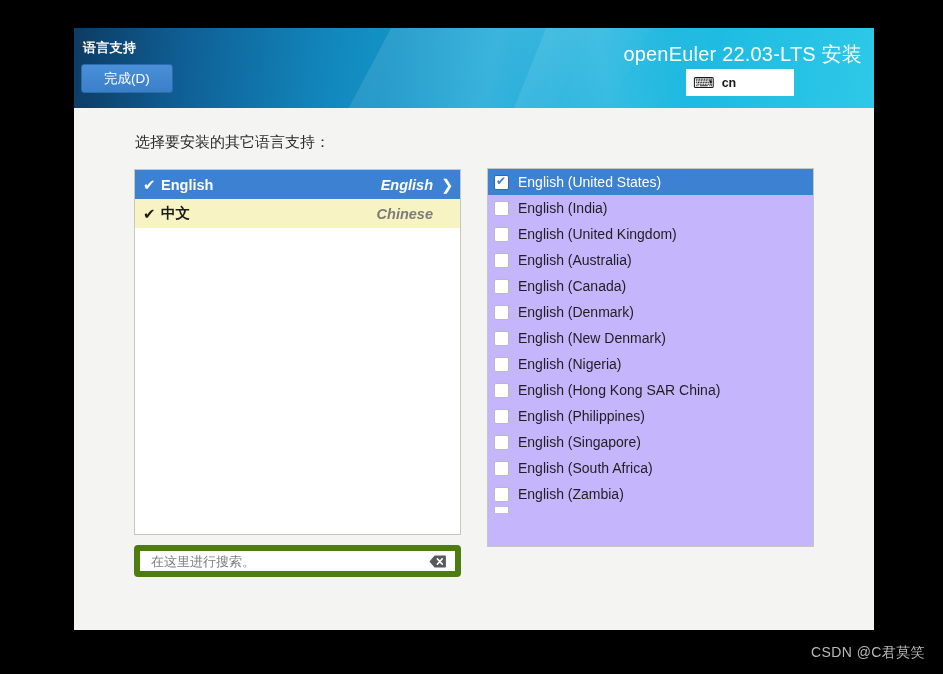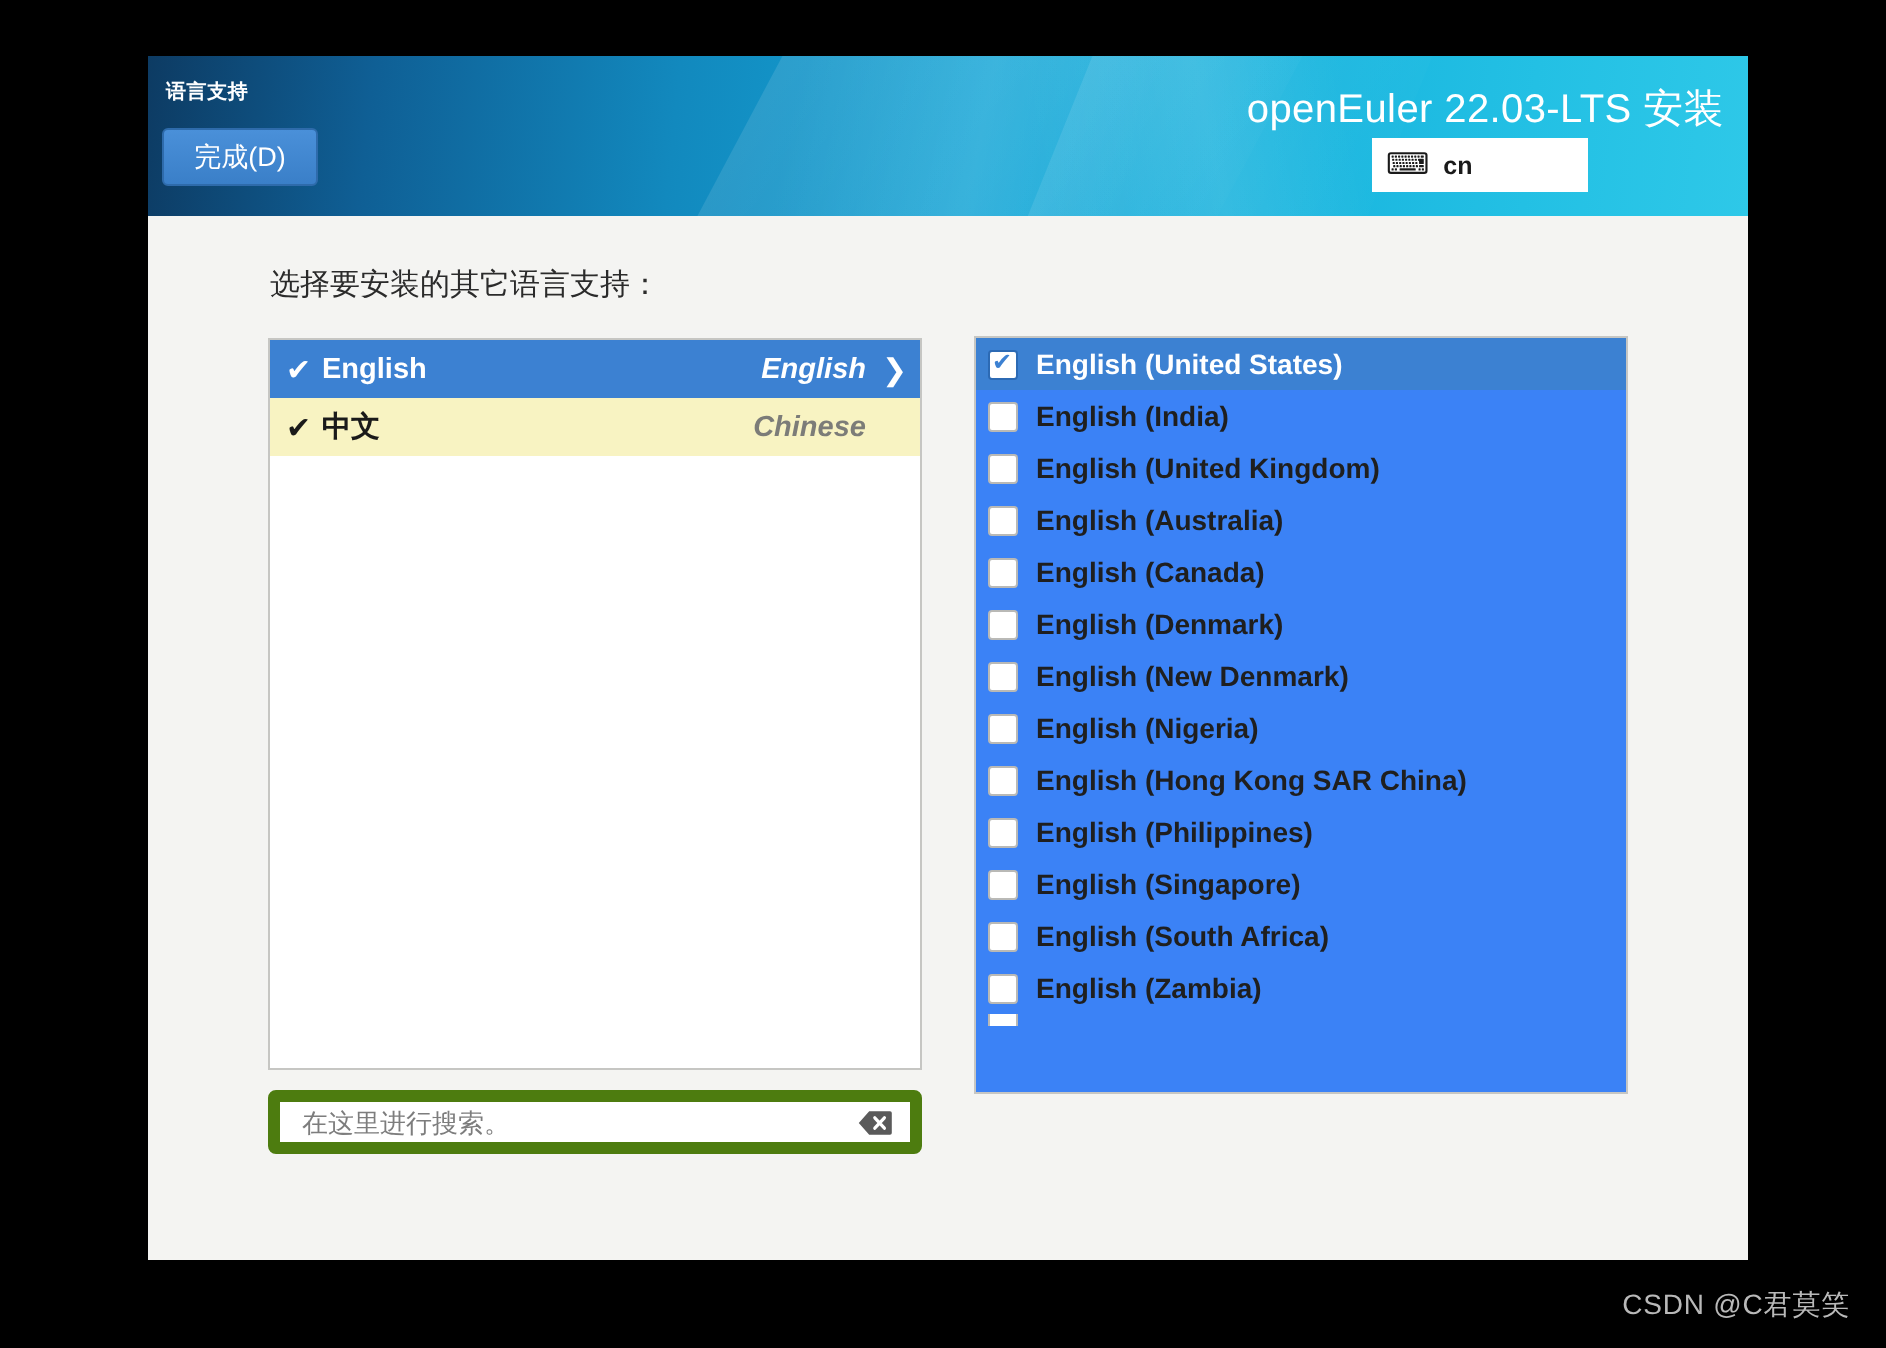--- a/index.html
+++ b/index.html
@@ -58,32 +58,32 @@
     background: linear-gradient(100deg, rgba(255,255,255,0.10), rgba(255,255,255,0.0));
     transform: skewX(-22deg);
     pointer-events: none;
   }
 
   #spoke-title {
     position: absolute;
     left: 9px;
     top: 11px;
     color: #ffffff;
-    font-size: 10px;
+    font-size: 13px;
     font-weight: bold;
     letter-spacing: 0.3px;
     z-index: 3;
   }
   #done-button {
     position: absolute;
     left: 7px;
     top: 36px;
     min-width: 78px;
     height: 29px;
-    padding: 0 8px;
+    padding: 0 22px;
     background: linear-gradient(180deg, #4a90d9 0%, #3a7fc8 100%);
     border: 1px solid #2e6bab;
     border-radius: 3px;
     color: #ffffff;
     font-size: 13.5px;
     line-height: 27px;
     text-align: center;
     box-sizing: border-box;
     cursor: pointer;
     z-index: 3;
@@ -228,25 +228,24 @@
     cursor: pointer;
   }
 
   
   #locale-list {
     position: absolute;
     left: 413px;
     top: 60px;
     width: 327px;
     height: 379px;
-    background: #3b82f6;
+    background: #c4b5fd;
     border: 1px solid #c6c6c3;
     box-sizing: border-box;
     overflow: hidden;
-    font-weight: bold;
   }
   .locale-row {
     display: flex;
     align-items: center;
     height: 26px;
     padding-left: 6px;
     font-size: 14px;
     color: #1f1f1f;
     box-sizing: border-box;
     cursor: pointer;

